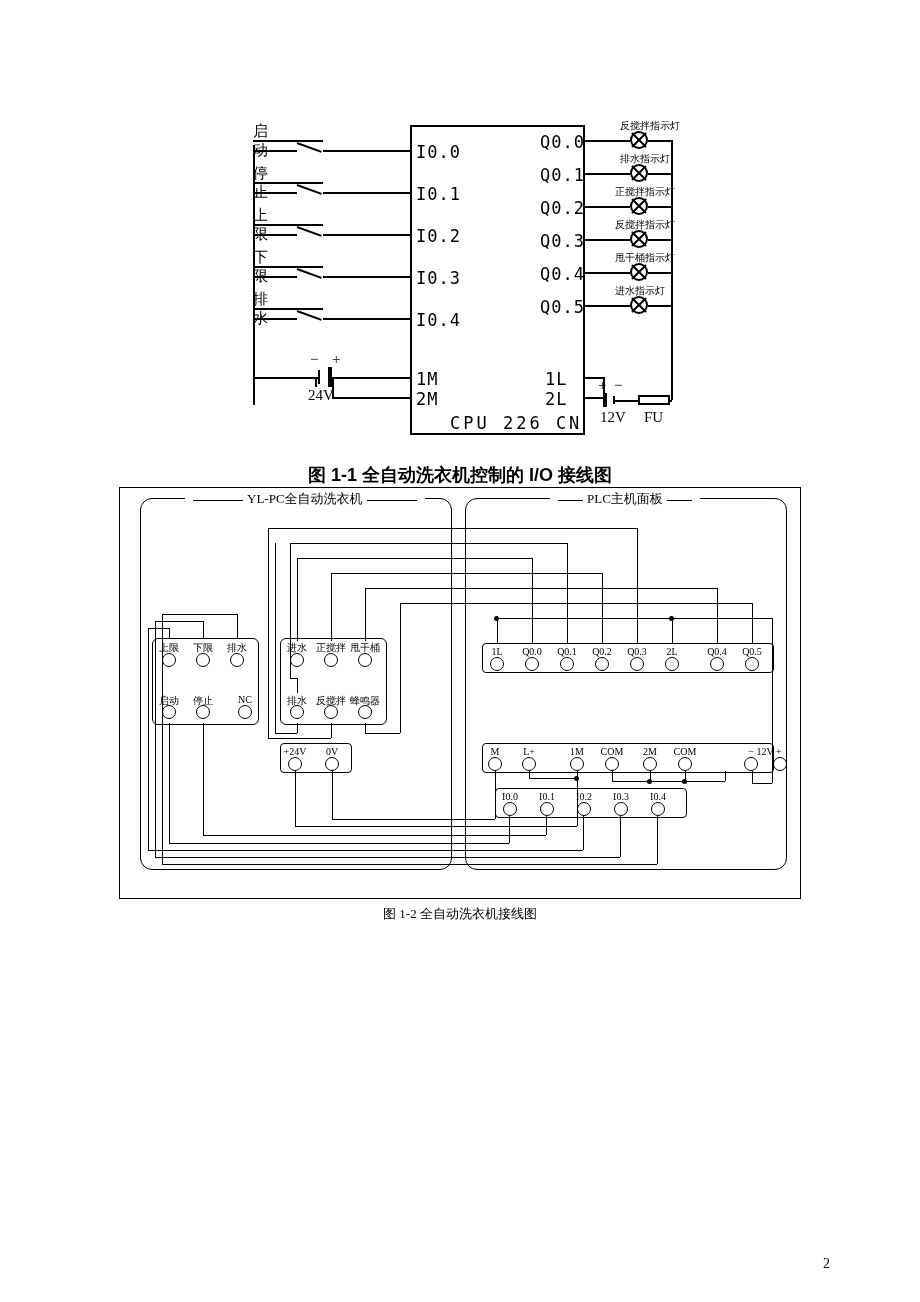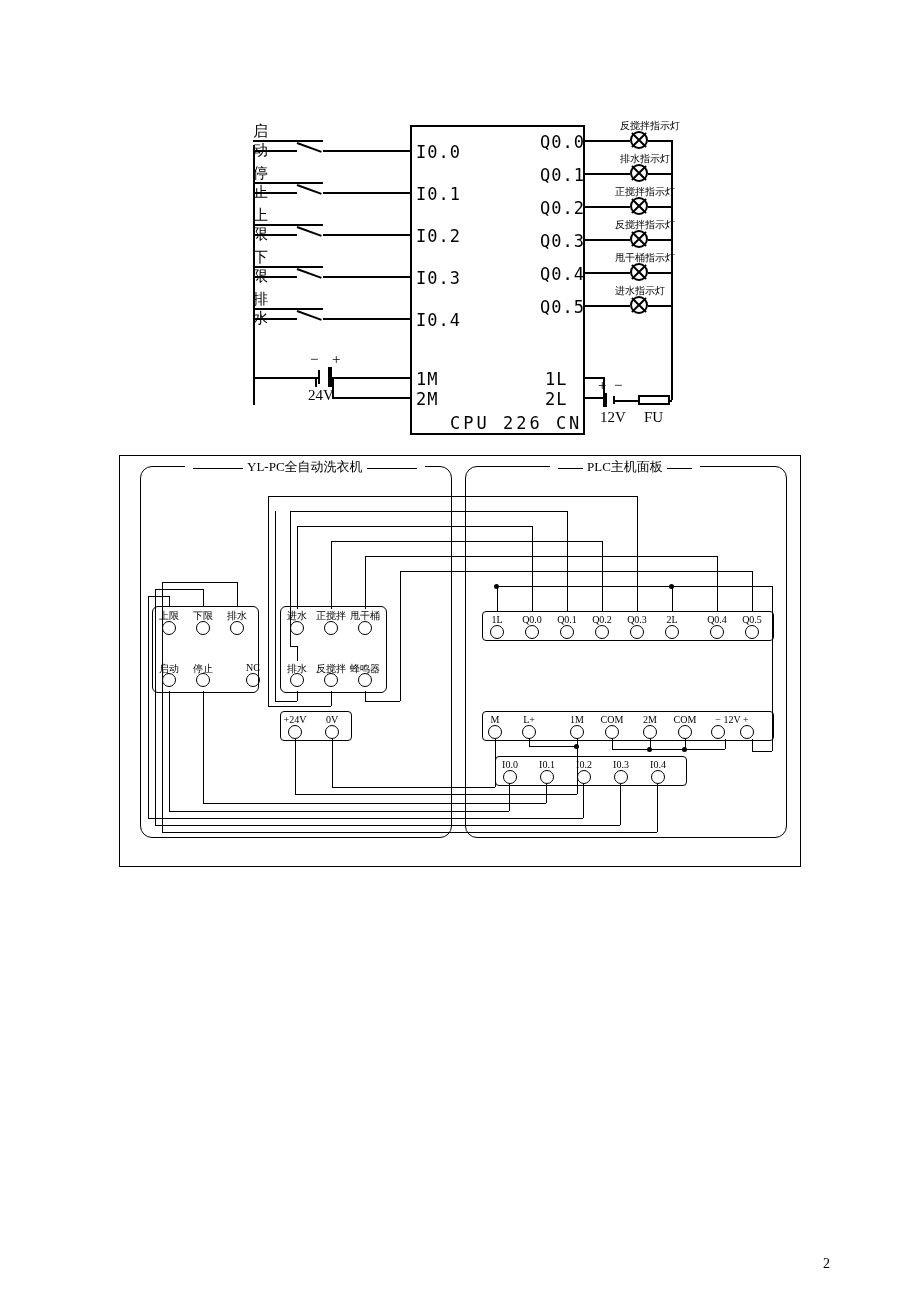--- a/index.html
+++ b/index.html
@@ -226,20 +226,21 @@
     <div class="v" style="left:383px; top:278px; height:14px; border-left-width:4px;"></div>
     <div class="v" style="left:393px; top:281px; height:8px;"></div>
     <span class="f1lbl" style="left:378px; top:262px;">+</span>
     <span class="f1lbl" style="left:394px; top:262px;">−</span>
     <div class="h" style="left:393px; top:285px; width:25px;"></div>
     <div class="fuse" style="left:418px; top:280px;"></div>
     <div class="h" style="left:450px; top:285px; width:2px;"></div>
     <span class="f1lbl" style="left:380px; top:294px;">12V</span>
     <span class="f1lbl" style="left:424px; top:294px;">FU</span>
   </div>
+  <p class="caption">图 1-1 全自动洗衣机控制的 I/O 接线图</p>
 
 
   <div class="fig2-wrap">
     <div class="f2-outer-left"></div>
     <div class="f2-outer-right"></div>
     <div class="f2-title-l">
       <span class="title-dash"></span><span>YL-PC全自动洗衣机</span><span class="title-dash"></span>
     </div>
     <div class="f2-title-r">
       <span class="title-dash-s"></span><span>PLC主机面板</span><span class="title-dash-s"></span>
@@ -259,21 +260,21 @@
         <div class="tc"></div>
       </div>
     <div class="term term-u" style="left:32px; top:205px;">
         <span class="tn">启动</span>
         <div class="tc"></div>
       </div>
     <div class="term term-u" style="left:66px; top:205px;">
         <span class="tn">停止</span>
         <div class="tc"></div>
       </div>
-    <div class="term term-u" style="left:116px; top:205px;">
+    <div class="term term-u" style="left:108px; top:205px;">
         <span class="tn">NC</span>
         <div class="tc"></div>
       </div>
 
     <div class="mod" style="left:160px; top:150px; width:105px; height:85px;"></div>
     <div class="term" style="left:160px; top:153px;">
         <span class="tn">进水</span>
         <div class="tc"></div>
       </div>
     <div class="term" style="left:194px; top:153px;">
@@ -359,21 +360,21 @@
         <div class="tc"></div>
       </div>
     <div class="term term-u" style="left:513px; top:257px;">
         <span class="tn">2M</span>
         <div class="tc"></div>
       </div>
     <div class="term term-u" style="left:548px; top:257px;">
         <span class="tn">COM</span>
         <div class="tc"></div>
       </div>
-    <div class="term term-u" style="left:587px; top:257px; width:50px;text-align:center;"><span class="tn">− 12V +</span><div class="tc" style="display:inline-block;"></div><div class="tc" style="display:inline-block; margin-left:15px;"></div></div>
+    <div class="term term-u" style="left:620px; top:257px; width:50px;text-align:center;"><span class="tn">− 12V +</span><div class="tc" style="display:inline-block;"></div><div class="tc" style="display:inline-block; margin-left:15px;"></div></div>
 
     <div class="rowbank" style="left:375px; top:300px; width:190px; height:28px;"></div>
     <div class="term term-u" style="left:373px; top:302px;">
         <span class="tn">I0.0</span>
         <div class="tc"></div>
       </div>
     <div class="term term-u" style="left:410px; top:302px;">
         <span class="tn">I0.1</span>
         <div class="tc"></div>
       </div>
@@ -477,16 +478,17 @@
     <div class="wire wv" style="left:175px; top:283px; height:55px;"></div>
     <div class="wire wv" style="left:409px; top:283px; height:7px;"></div>
     <div class="wire wh" style="left:409px; top:290px; width:48px;"></div>
     <div class="dot" style="left:454px; top:288px;"></div>
 
     <div class="wire wv" style="left:212px; top:283px; height:48px;"></div>
     <div class="wire wh" style="left:212px; top:331px; width:163px;"></div>
     <div class="wire wv" style="left:375px; top:283px; height:48px;"></div>
 
   </div>
+  <p class="caption-2">图 1-2 全自动洗衣机接线图</p>
 
 
   <div class="page-num">2</div>
 </div>
 
 </body></html>

